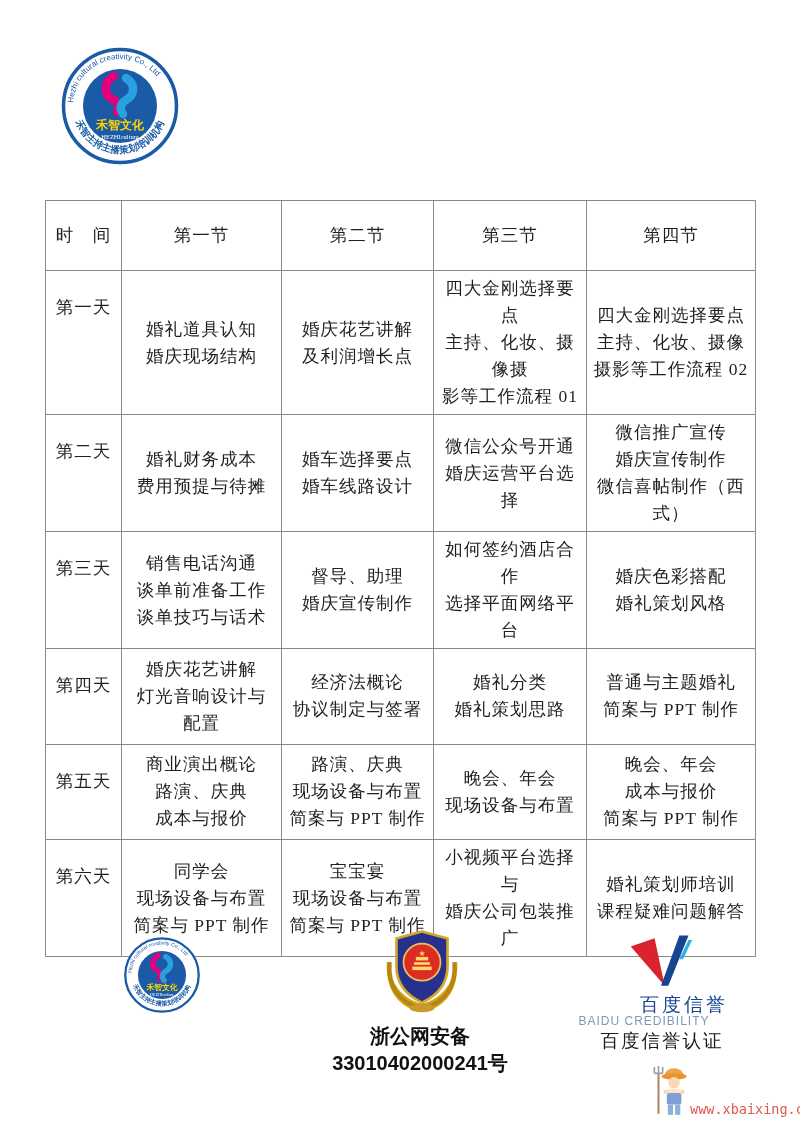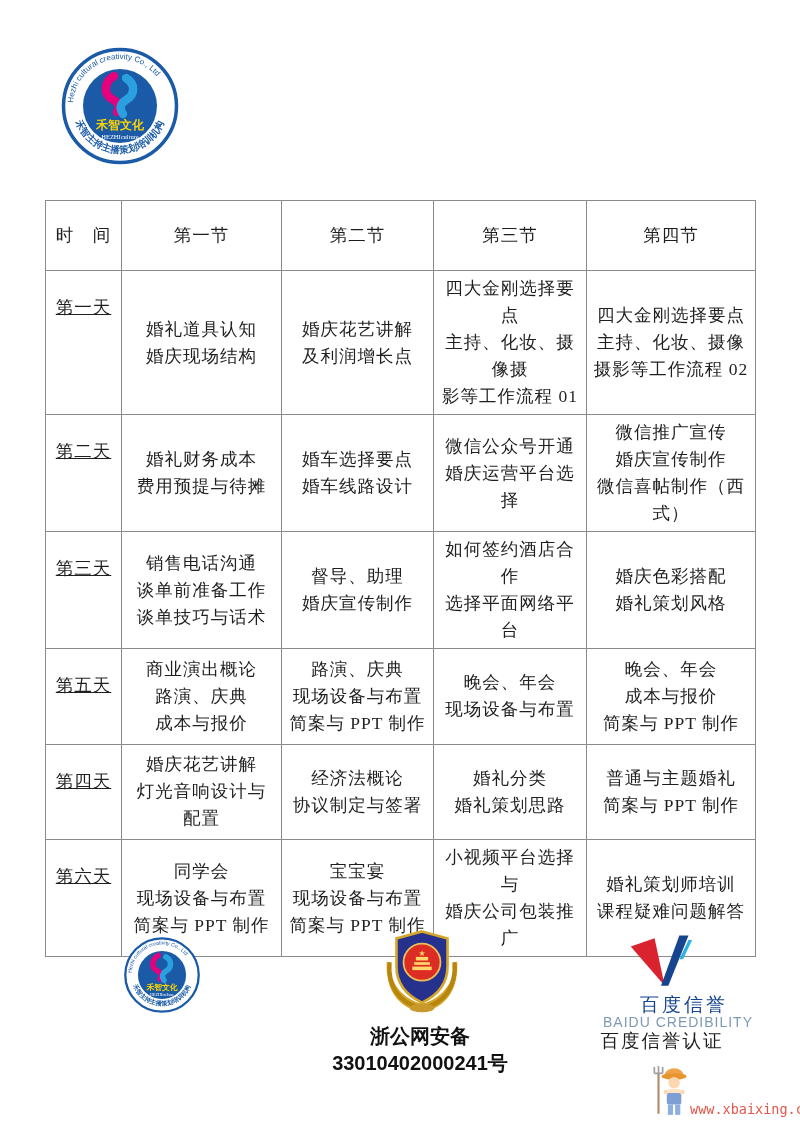--- a/index.html
+++ b/index.html
@@ -19,38 +19,38 @@
   
   .course-table{
     position:absolute;left:45px;top:200px;width:710px;
     border-collapse:collapse;table-layout:fixed;
   }
   .course-table td,.course-table th{
     border:1px solid #8a8a8a;text-align:center;vertical-align:middle;
     font-weight:normal;font-size:17.5px;line-height:27px;letter-spacing:1px;
     padding:4px 6px;color:#1f1f1f;margin-top:16px;
   }
-  .course-table .day-cell{vertical-align:top;padding-top:23px;text-decoration:underline;}
+  .course-table .day-cell{vertical-align:top;padding-top:23px;}
   .cell-multi{white-space:pre-line;}
   
   .footer-block{position:absolute;text-align:center;}
   .hz-logo-footer{left:123px;top:936px;width:78px;height:78px;}
   .icp-text{
     left:40px;top:1022px;width:240px;font-size:16px;color:#2b2b2b;
     font-family:"Liberation Sans","DejaVu Sans",sans-serif;letter-spacing:0.5px;
   }
   .police-badge{position:absolute;left:378px;top:927px;width:88px;height:88px;}
   .police-text{
     left:290px;top:1023px;width:260px;font-size:20px;font-weight:700;color:#111;
     font-family:Liberation Sans, sans-serif;
   }
   .baidu-logo{position:absolute;left:628px;top:932px;width:66px;height:60px;}
   .baidu-cn{left:604px;top:992px;width:160px;font-size:19px;color:#16448f;letter-spacing:3px;
     font-family:Liberation Serif, serif;}
-  .baidu-en{left:598px;top:1014px;width:160px;font-size:14px;color:#7d9ab5;letter-spacing:1px;
+  .baidu-en{left:564px;top:1014px;width:160px;font-size:12px;color:#7d9ab5;letter-spacing:1px;
     font-family:"Liberation Sans","DejaVu Sans",sans-serif;}
   .baidu-cert{left:582px;top:1028px;width:160px;font-size:18.5px;color:#1c1c1c;letter-spacing:2px;
     font-family:"Liberation Sans","DejaVu Sans",sans-serif;text-align:center;}
   
   .wm-mascot{position:absolute;left:652px;top:1064px;width:40px;height:54px;}
   .wm-name{
     position:absolute;left:694px;top:1064px;width:104px;font-size:34px;font-weight:700;
     color:#7cb94e;letter-spacing:5px;white-space:nowrap;
     font-family:"Liberation Serif","DejaVu Serif",serif;
   }
@@ -131,42 +131,42 @@
 谈单前准备工作
 谈单技巧与话术</td>
       <td class="cell-multi">督导、助理
 婚庆宣传制作</td>
       <td class="cell-multi">如何签约酒店合作
 选择平面网络平台</td>
       <td class="cell-multi">婚庆色彩搭配
 婚礼策划风格</td>
     </tr>
     <tr style="height:95.5px">
-      <td class="day-cell">第五天</td>
-      <td class="cell-multi">商业演出概论
-路演、庆典
-成本与报价</td>
-      <td class="cell-multi">路演、庆典
-现场设备与布置
-简案与 PPT 制作</td>
-      <td class="cell-multi">晚会、年会
-现场设备与布置</td>
-      <td class="cell-multi">晚会、年会
-成本与报价
-简案与 PPT 制作</td>
-    </tr>
-    <tr style="height:95.5px">
       <td class="day-cell">第四天</td>
       <td class="cell-multi">婚庆花艺讲解
 灯光音响设计与配置</td>
       <td class="cell-multi">经济法概论
 协议制定与签署</td>
       <td class="cell-multi">婚礼分类
 婚礼策划思路</td>
       <td class="cell-multi">普通与主题婚礼
+简案与 PPT 制作</td>
+    </tr>
+    <tr style="height:95.5px">
+      <td class="day-cell">第五天</td>
+      <td class="cell-multi">商业演出概论
+路演、庆典
+成本与报价</td>
+      <td class="cell-multi">路演、庆典
+现场设备与布置
+简案与 PPT 制作</td>
+      <td class="cell-multi">晚会、年会
+现场设备与布置</td>
+      <td class="cell-multi">晚会、年会
+成本与报价
 简案与 PPT 制作</td>
     </tr>
     <tr style="height:95.5px">
       <td class="day-cell">第六天</td>
       <td class="cell-multi">同学会
 现场设备与布置
 简案与 PPT 制作</td>
       <td class="cell-multi">宝宝宴
 现场设备与布置
 简案与 PPT 制作</td>

